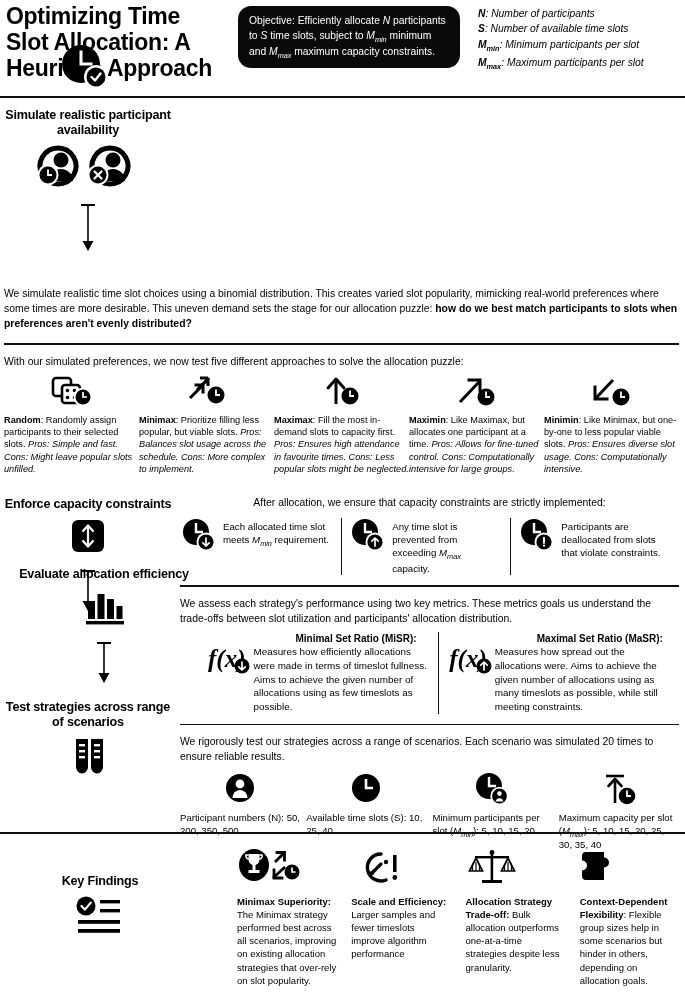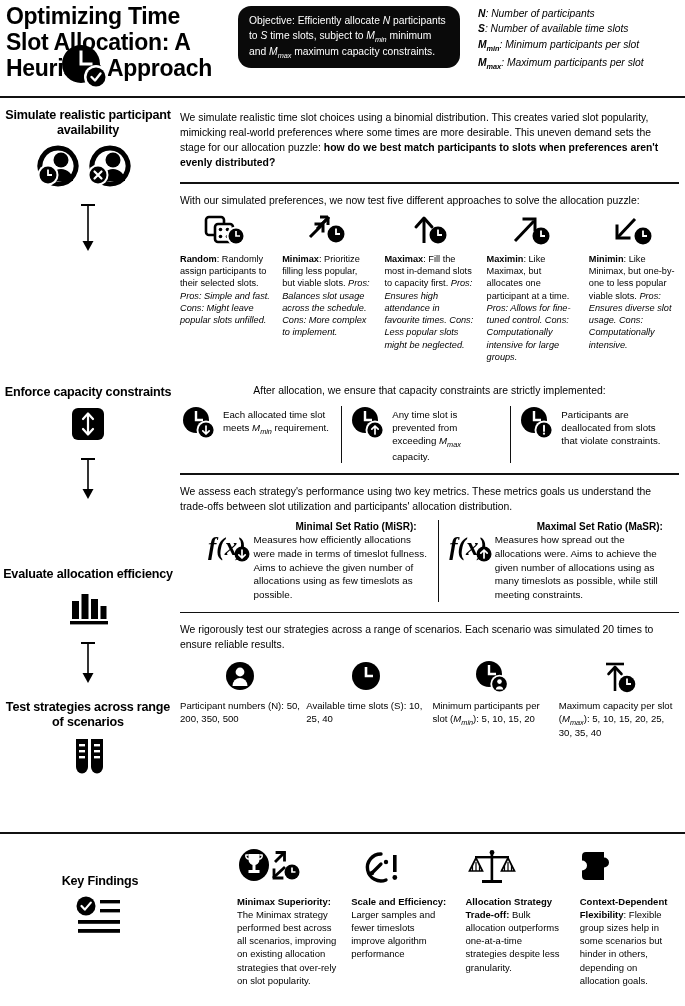--- a/index.html
+++ b/index.html
@@ -40,21 +40,21 @@
     font-weight:bold;font-size:12.6px;line-height:1.2;text-align:center;
     letter-spacing:-0.2px;
   }
   .stepicon{display:flex;justify-content:center;margin-top:7px;}
   .arrow{display:flex;justify-content:center;}
 
   .body-text{font-size:10.4px;line-height:1.45;}
   .body-text b{font-weight:bold;}
 
   
-  .cards{display:flex;gap:12px;margin-top:7px;}
+  .cards{display:flex;gap:0;margin-top:7px;}
   .card{flex:1;}
   .card .ci{display:flex;justify-content:center;height:32px;align-items:flex-end;}
   .card .ct{font-size:9.2px;line-height:1.33;margin-top:6px;font-style:italic;}
   .card .ct .nm{font-style:normal;font-weight:bold;}
   .card .ct .rg{font-style:normal;}
 
   
   .constraints{display:flex;margin-top:8px;align-items:stretch;}
   .cons{display:flex;gap:7px;flex:1;padding:0 9px;align-items:flex-start;}
   .cons:first-child{padding-left:2px;}
@@ -111,21 +111,21 @@
     <div class="legend">
       <div><b>N</b><span>: Number of participants</span></div>
       <div><b>S</b><span>: Number of available time slots</span></div>
       <div><b>M<sub>min</sub></b><span>: Minimum participants per slot</span></div>
       <div><b>M<sub>max</sub></b><span>: Maximum participants per slot</span></div>
     </div>
   </div>
 
   <div class="hr"></div>
 
-  <div class="section" style="margin-top:10px;">
+  <div class="section" style="margin-top:10px;flex-direction:column;">
     <div class="leftcol">
       <div class="steplabel">Simulate realistic participant availability</div>
       <div class="stepicon">
         <svg width="108" height="44" viewBox="0 0 108 44">
           <path d="M24 3 a18 18 0 1 1 -0.01 0" fill="none" stroke="#000" stroke-width="5"></path>
           <circle cx="27" cy="15" r="7.5" fill="#000"></circle>
           <path d="M15 36 a12 12 0 0 1 24 0 z" fill="#000"></path>
           <circle cx="14" cy="30" r="10.5" fill="#fff"></circle>
           <circle cx="14" cy="30" r="8.5" fill="#000"></circle>
           <path d="M14 24.5 L14 30 L18 30" stroke="#fff" stroke-width="1.8" fill="none"></path>
@@ -389,21 +389,21 @@
               <circle cx="26" cy="24" r="8.3" fill="#000"></circle>
               <path d="M26 18.6 L26 24 L30 24" stroke="#fff" stroke-width="1.8" fill="none"></path>
             </svg>
           </div>
           <div class="st"><span>Maximum capacity per slot (</span><i>M<sub>max</sub></i><span>): 5, 10, 15, 20, 25, 30, 35, 40</span></div>
         </div>
       </div>
     </div>
   </div>
 
-  <div style="position:absolute;left:0;top:567px;width:176px;">
+  <div style="position:absolute;left:16px;top:567px;width:176px;">
     <div class="steplabel">Evaluate allocation efficiency</div>
     <div class="stepicon">
       <svg width="44" height="38" viewBox="0 0 44 38">
         <rect x="6" y="12" width="7" height="18" fill="#000"></rect>
         <rect x="15.5" y="5" width="7" height="25" fill="#000"></rect>
         <rect x="25" y="10" width="7" height="20" fill="#000"></rect>
         <rect x="34.5" y="17" width="6" height="13" fill="#000"></rect>
         <rect x="4" y="32" width="38" height="3.4" fill="#000"></rect>
       </svg>
     </div>

